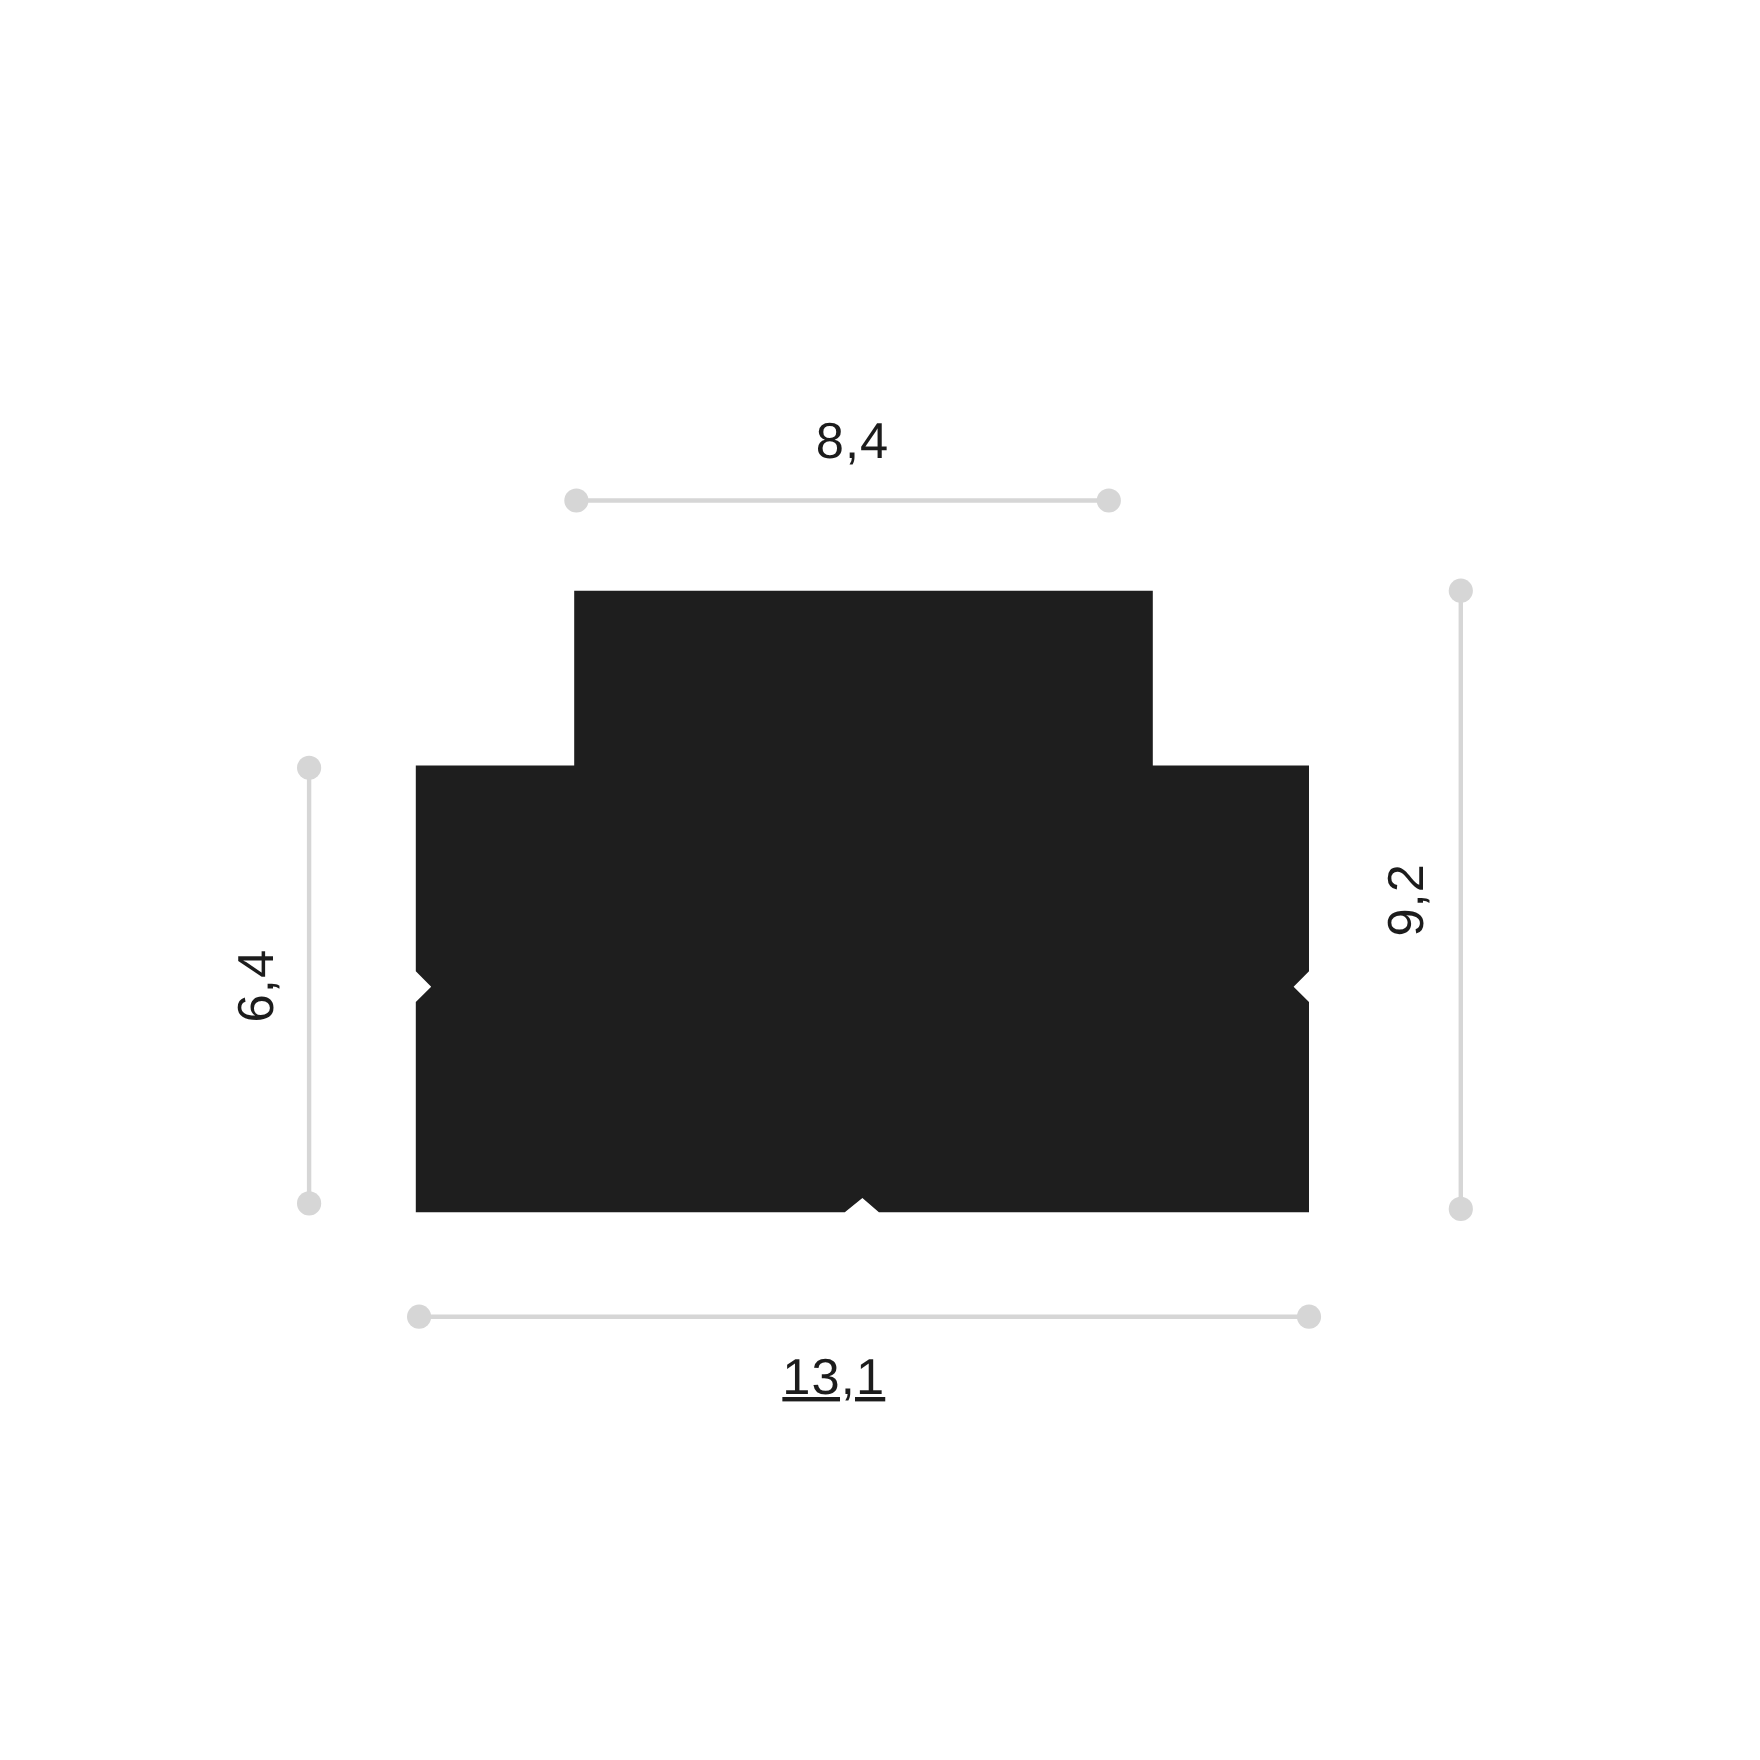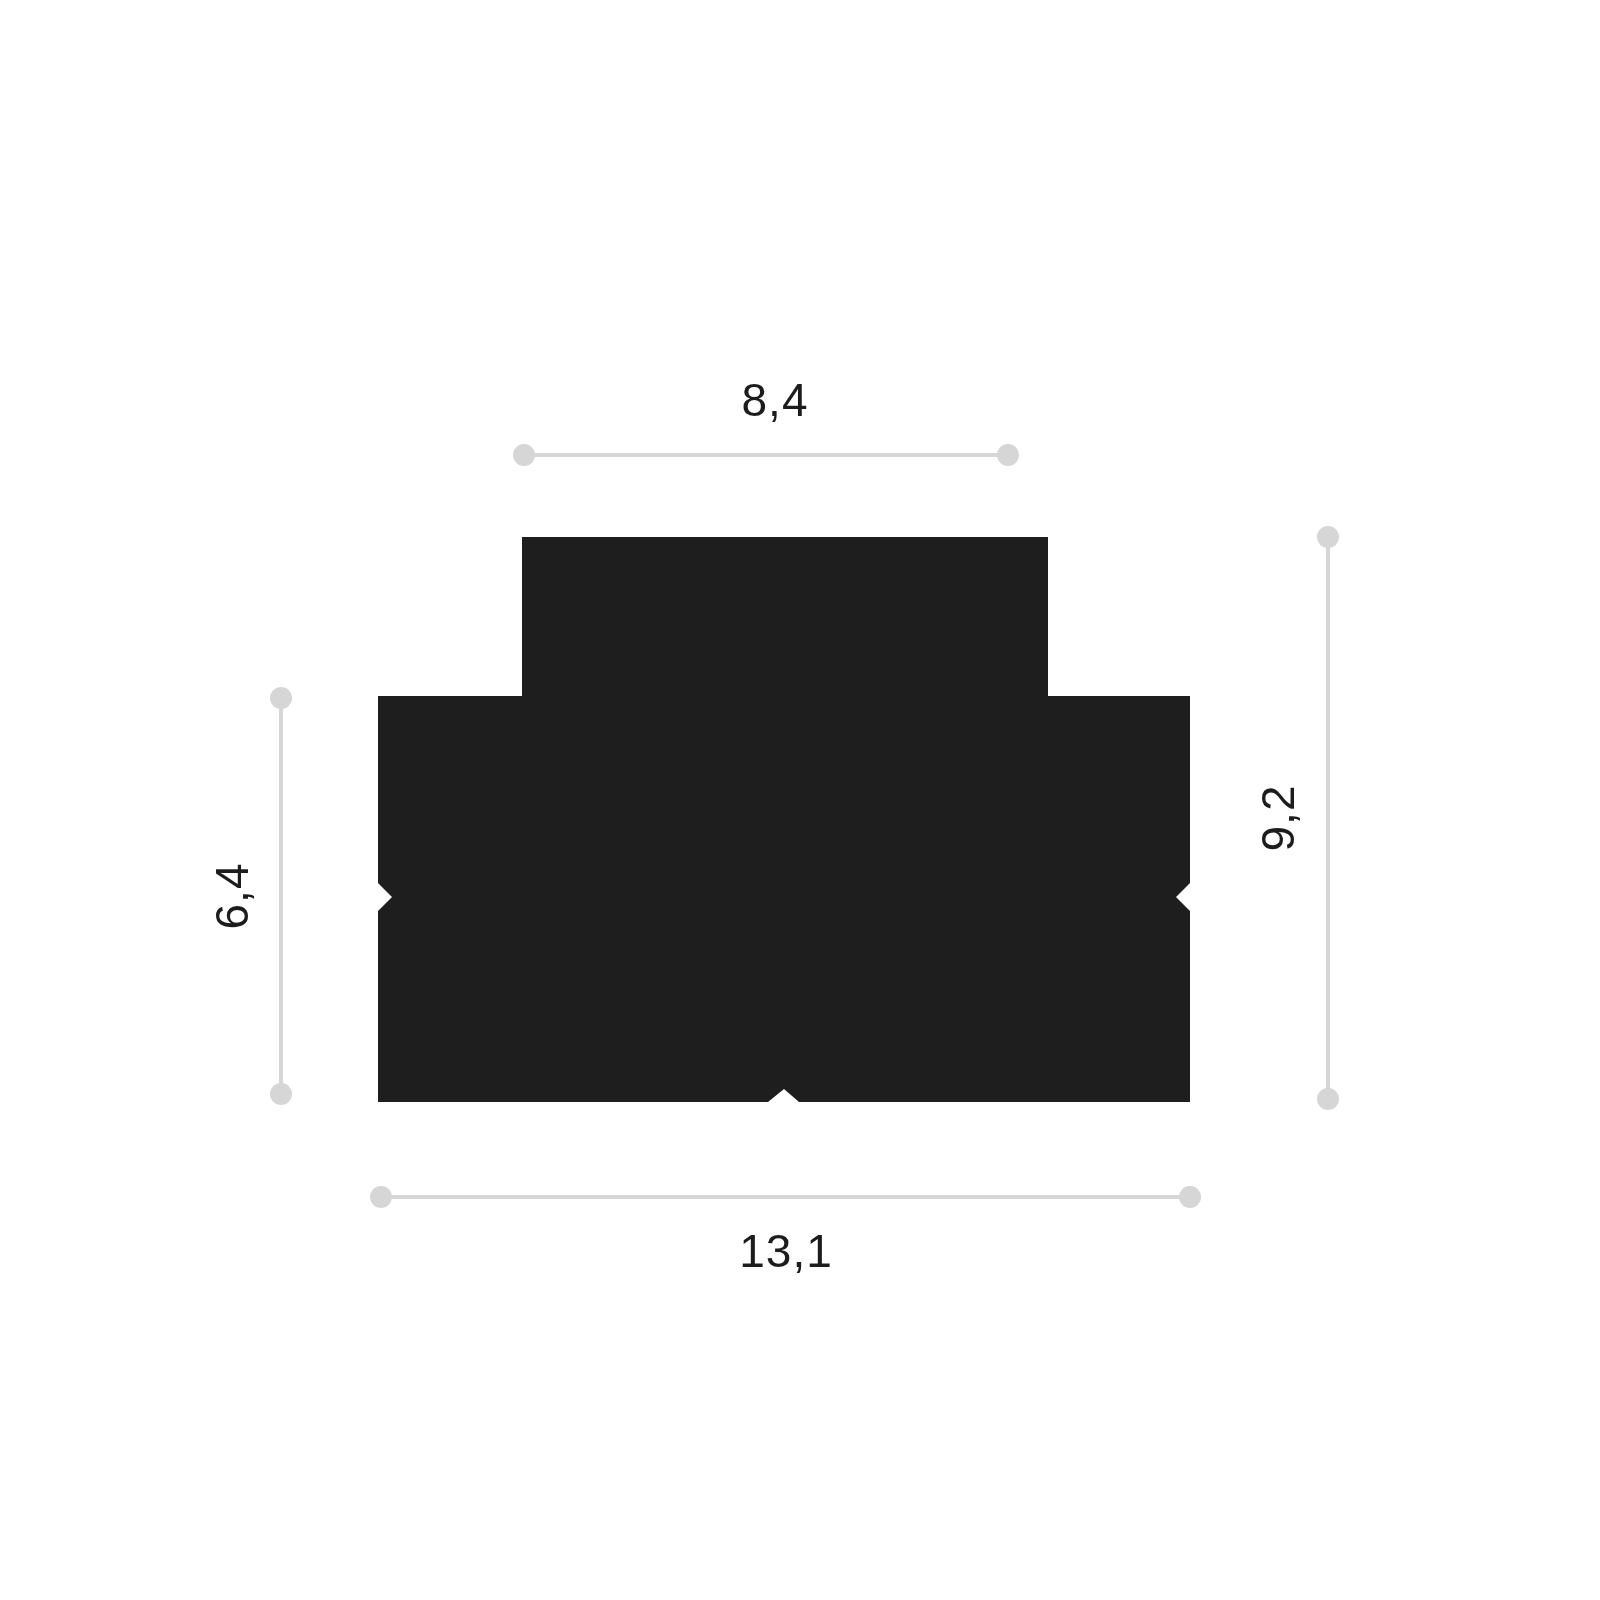--- a/index.html
+++ b/index.html
@@ -27,21 +27,21 @@
     position: absolute;
     font-size: 46px;
     font-weight: 400;
     letter-spacing: 1px;
     color: #1c1c1c;
     white-space: nowrap;
     transform: translate(-50%, -50%);
     user-select: none;
   }
   .dim-label.top    { left: 775px;  top: 400px;  }
-  .dim-label.bottom { left: 786px;  top: 1251px; }
+  .dim-label.bottom { left: 758px;  top: 1251px; text-decoration: underline; }
   .dim-label.left   { left: 232px;  top: 896px;  transform: translate(-50%, -50%) rotate(-90deg); }
   .dim-label.right  { left: 1278px; top: 818px;  transform: translate(-50%, -50%) rotate(-90deg); }
 </style>
 </head>
 <body>
 
 <div class="stage" style="background: rgb(255, 255, 255);">
 
   <svg viewBox="0 0 1600 1600">
     <polygon points="522,537 1048,537 1048,696 1190,696 1190,883 1176,897 1190,911 1190,1102 799,1102 784,1089 768,1102 378,1102 378,911 392,897 378,883 378,696 522,696" fill="#1e1e1e"></polygon>

